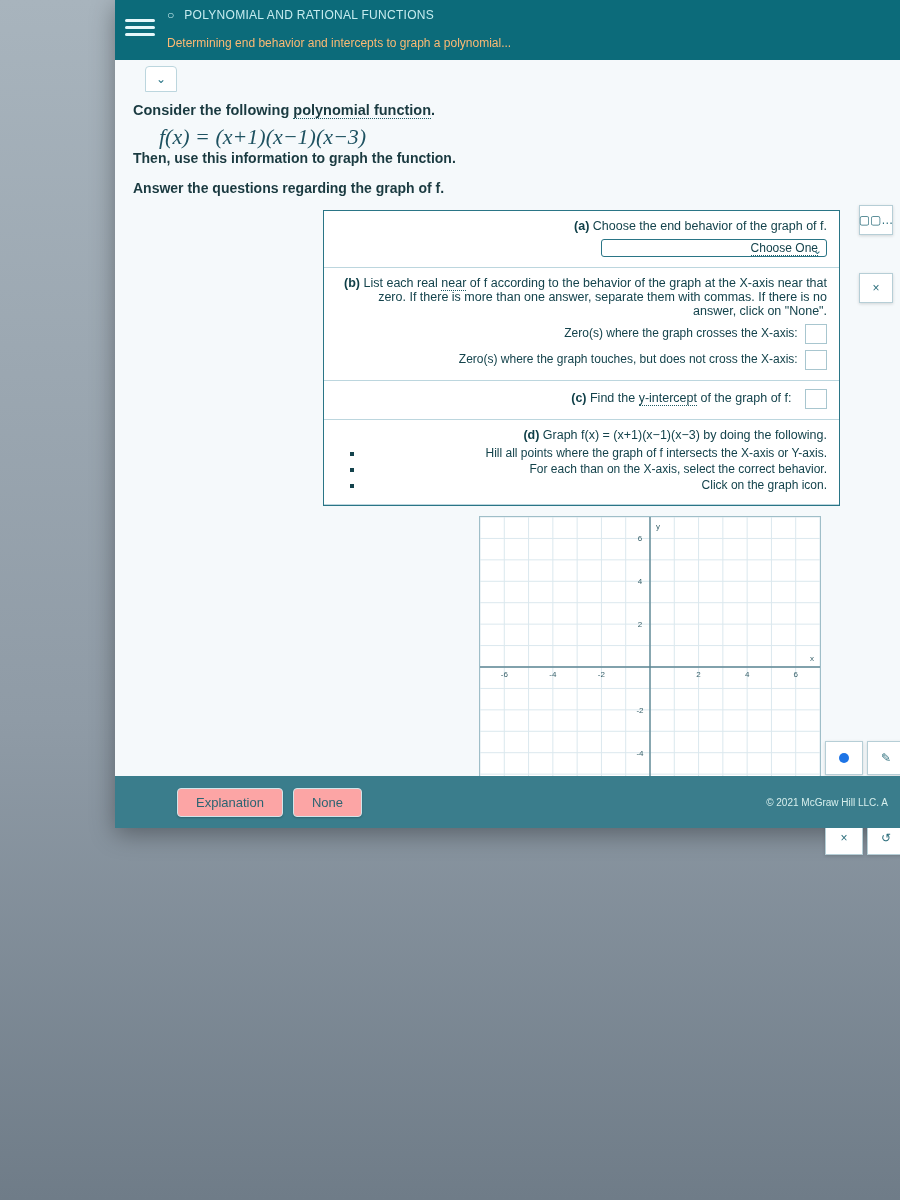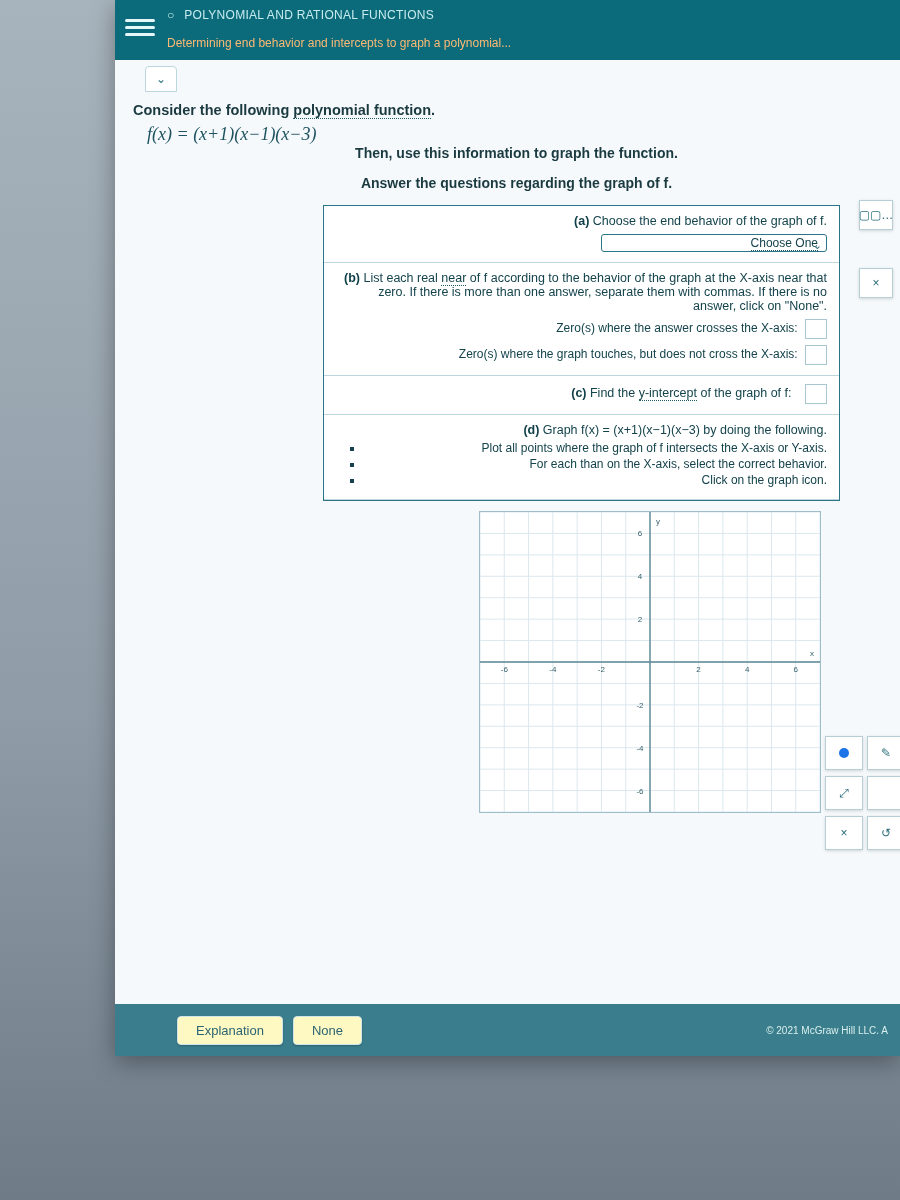--- a/index.html
+++ b/index.html
@@ -15,21 +15,21 @@
     width: 900px;
     height: 1200px;
     position: relative;
     background: linear-gradient(180deg, #a8b4bd 0%, #8f9ba6 60%, #6f7c88 100%);
   }
   .window {
     position: absolute;
     left: 115px;
     top: 0;
     right: 0;
-    height: 1056px;
+    height: 828px;
     background: #f5f9fb;
     box-shadow: 0 6px 24px rgba(0,0,0,.35);
     border-radius: 4px 0 0 4px;
     overflow: visible;
   }
   .topbar {
     background: #0c6b7a;
     color: #dff6f9;
     display: flex;
     align-items: flex-start;
@@ -64,28 +64,28 @@
     border: 1px solid #bcd6de;
     border-radius: 4px 4px 0 0;
     background: #fff;
     display: flex; align-items: center; justify-content: center;
     color: #2b7687; font-size: 12px;
   }
   .main {
     padding: 6px 0 0 18px;
     color: #14393f;
   }
-  .main .strong { font-weight: bold; color: #1a3a40; text-align: center; }
+  .main .strong { font-weight: bold; color: #1a3a40; }
   .prompt-line { font-size: 14.5px; margin: 4px 0 6px; }
   .dotted { border-bottom: 1px dotted #1e5a63; }
   .fx-line {
     font-family: "Cambria Math","Times New Roman",serif;
     font-style: italic;
-    font-size: 18px;
-    margin: 6px 0 10px 14px;
+    font-size: 22px;
+    margin: 6px 0 10px 26px;
     color: #1e5261;
   }
   .para { font-size: 14px; margin: 2px 0 14px; }
   .question-panel {
     position: relative;
     margin: 0 60px 0 190px;
     border: 1px solid #2a7586;
     background: #fff;
     font-size: 12.5px;
     color: #14434c;
@@ -169,21 +169,21 @@
     left: 0; right: 0; bottom: 0;
     height: 52px;
     background: #3a7d8c;
     display: flex;
     align-items: center;
     justify-content: space-between;
     padding: 0 12px;
   }
   .btn {
     border: 1px solid #cfe5ea;
-    background: #fef9c3;
+    background: #fca5a5;
     color: #2b6472;
     border-radius: 4px;
     padding: 6px 18px;
     font-size: 13px;
     box-shadow: 0 1px 2px rgba(0,0,0,.2);
   }
   .footer-right {
     font-size: 10px; color: #d7efed;
   }
   .zeroline { margin: 6px 0 0 14px; font-size: 12px; }
@@ -239,38 +239,38 @@
           <span class="qlabel"><b>(a)</b><span> Choose the end behavior of the graph of f.</span></span>
           <div class="choose">
             <span class="dotted">Choose One</span>
             <span class="caret">⌄</span>
           </div>
         </div>
 
         <div class="qrow">
           <span class="qlabel"><b>(b)</b><span> List each real </span><span class="dotted">near</span><span> of f according to the behavior of the graph at the X-axis near that zero. If there is more than one answer, separate them with commas. If there is no answer, click on "None".</span></span>
           <div class="zeroline">
-            <span>Zero(s) where the answer crosses the X-axis:</span>
+            <span>Zero(s) where the graph crosses the X-axis:</span>
             <span class="subinput"></span>
           </div>
           <div class="zeroline">
             <span>Zero(s) where the graph touches, but does not cross the X-axis:</span>
             <span class="subinput"></span>
           </div>
         </div>
 
         <div class="qrow">
           <span class="qlabel"><b>(c)</b><span> Find the </span><span class="dotted">y-intercept</span><span> of the graph of f:</span></span>
           <span class="subinput" style="margin-left:10px"></span>
         </div>
 
         <div class="qrow">
           <span class="qlabel"><b>(d)</b><span> Graph f(x) = (x+1)(x−1)(x−3) by doing the following.</span></span>
           <ul class="bullets">
-            <li>Plot all points where the graph of f intersects the X-axis or Y-axis.</li>
+            <li>Hill all points where the graph of f intersects the X-axis or Y-axis.</li>
             <li>For each than on the X-axis, select the correct behavior.</li>
             <li>Click on the graph icon.</li>
           </ul>
         </div>
 
         <div class="tool-grid">
           <div class="tile">
               <span class="dot-blue"></span>
             </div>
           <div class="tile">

